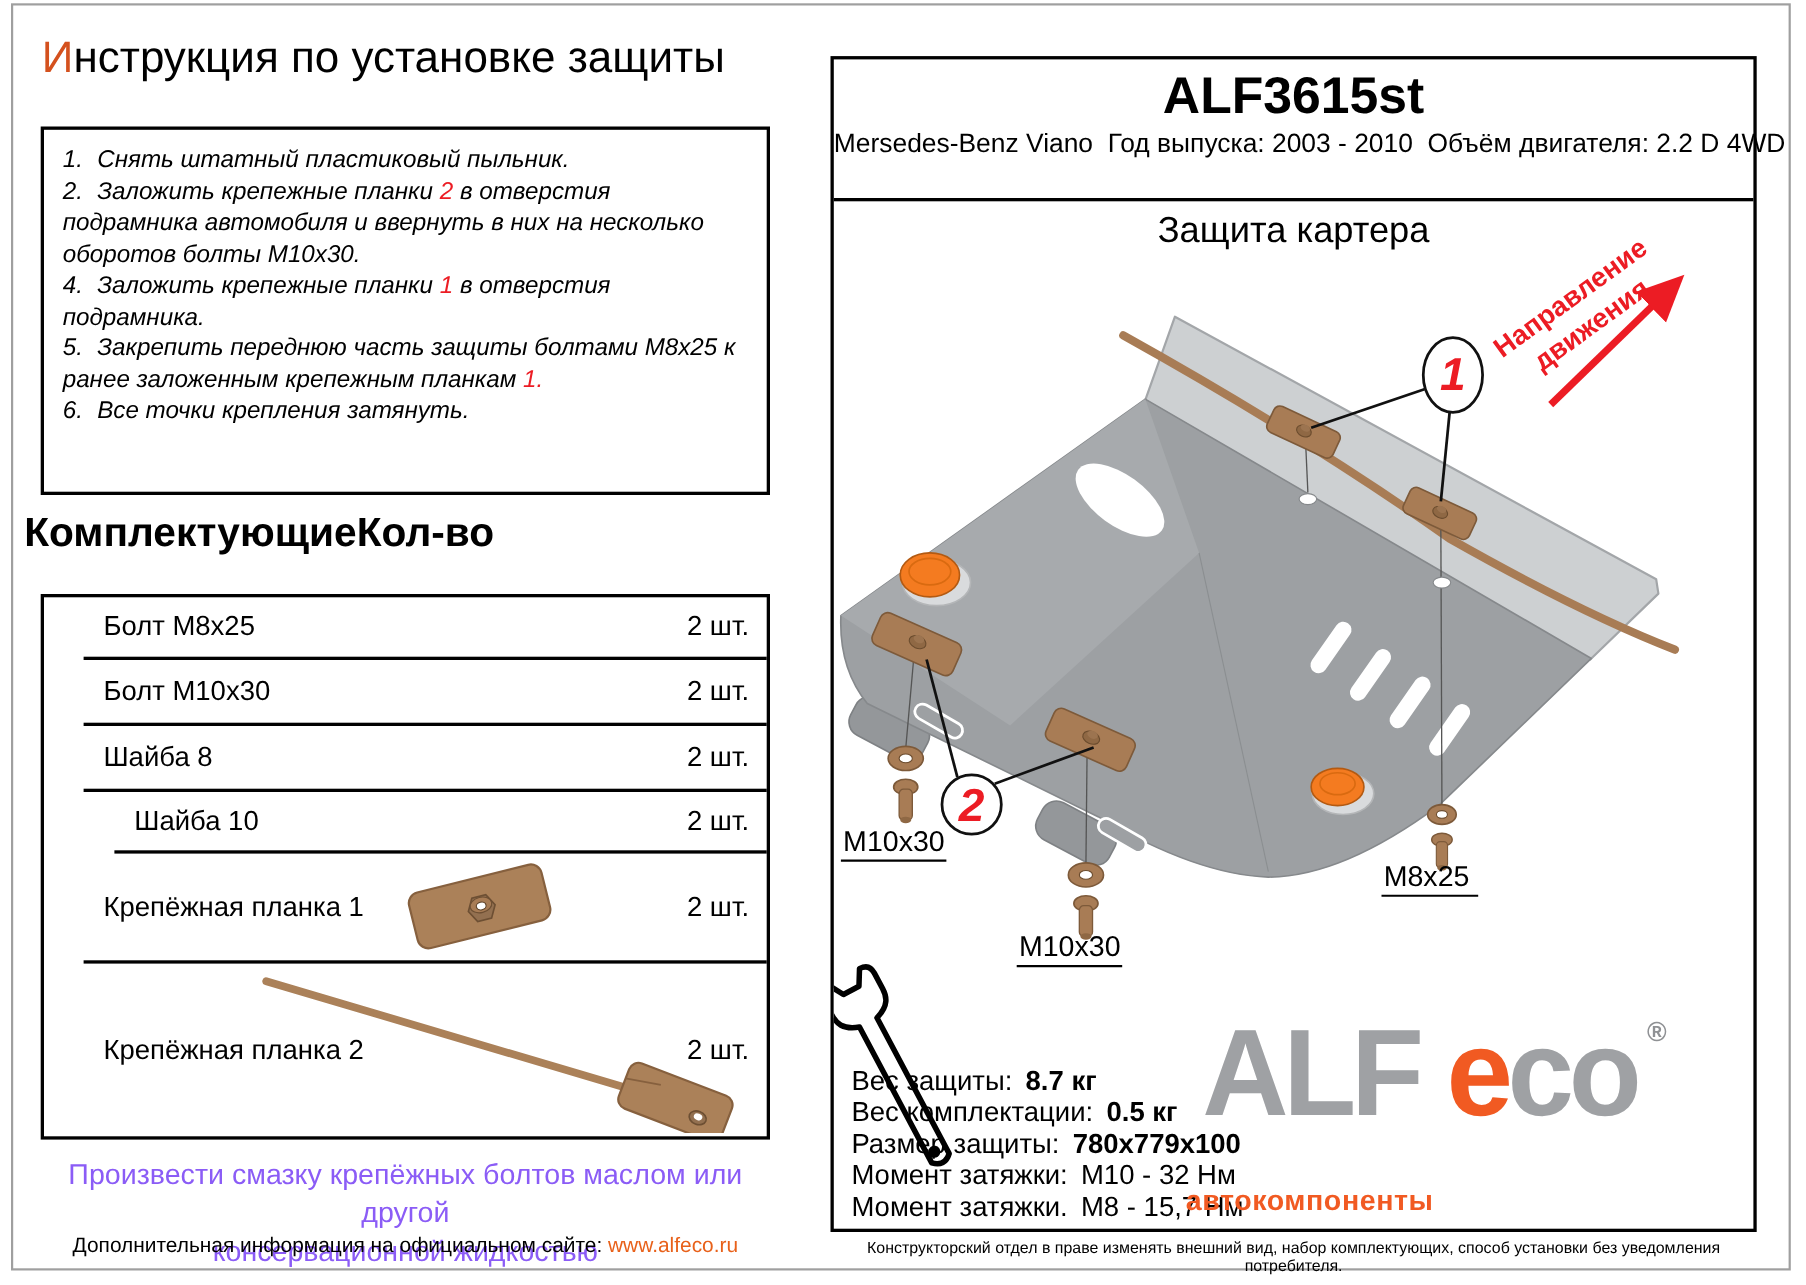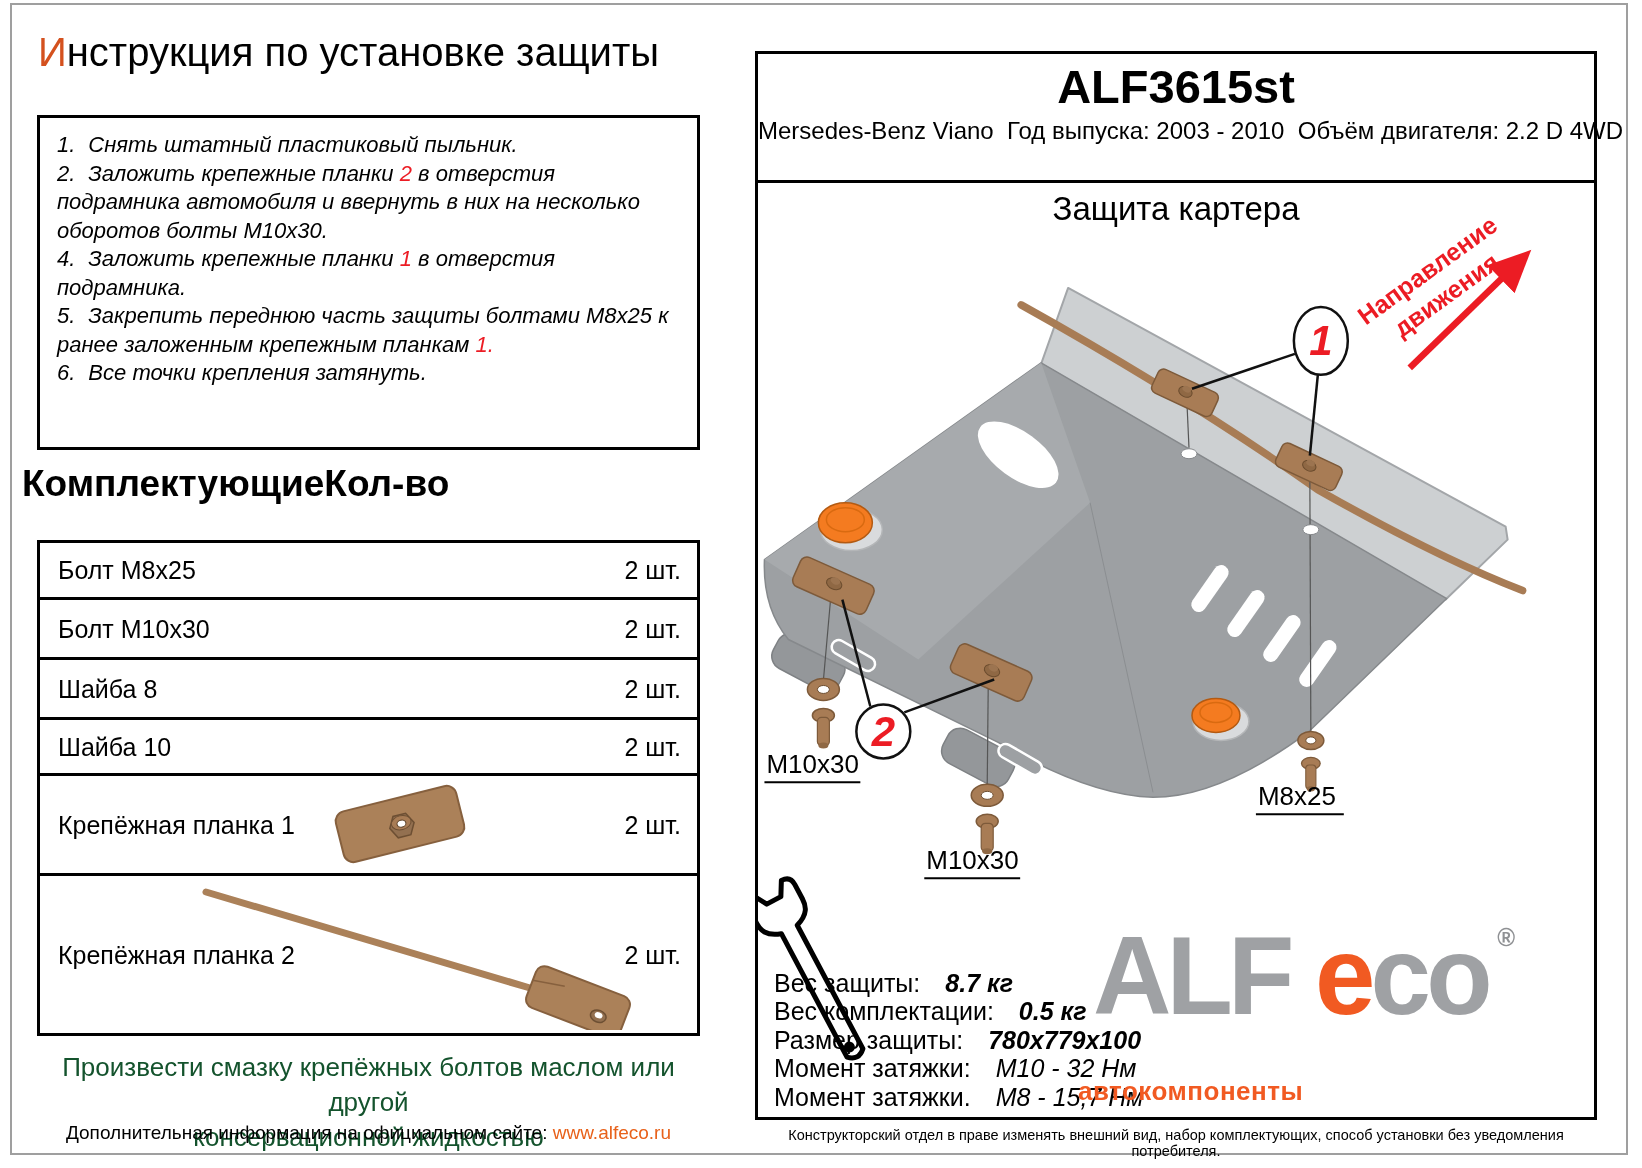--- a/index.html
+++ b/index.html
@@ -11,45 +11,45 @@
   .doc-title{position:absolute;left:38px;top:28px;width:660px;font-size:40px;line-height:48px;font-weight:400;color:#000;}
   .doc-title .first{color:#d4511e;}
   .instr-box{position:absolute;left:37px;top:115px;width:663px;height:335px;border:3px solid #000;box-sizing:border-box;padding:13px 28px 0 17px;font-style:italic;}
   .instr-item{font-size:22px;line-height:28.5px;}
   .inum{margin-right:13px;}
   .rd{color:#ec1c24;}
 
   .parts-header{position:absolute;left:22px;top:463px;width:672px;display:flex;justify-content:flex-start;font-size:37px;font-weight:700;padding-right:0;}
   .parts-header .qty-h{padding-right:34px;}
 
-  .parts-table{position:absolute;left:37px;top:540px;width:663px;border:3px solid #000;box-sizing:border-box;}
+  .parts-table{position:absolute;left:37px;top:540px;width:663px;border:3px solid #000;box-sizing:border-box;padding-left:36px;}
   .parts-row{position:relative;border-bottom:3px solid #000;display:block;}
   .parts-row:last-child{border-bottom:none;}
   .parts-row .pname{position:absolute;left:18px;top:50%;transform:translateY(-50%);font-size:25px;}
   .parts-row .pqty{position:absolute;right:16px;top:50%;transform:translateY(-50%);font-size:25px;}
-  .parts-row.r1{height:54px;} .parts-row.r2{height:57px;} .parts-row.r3{height:57px;} .parts-row.r4{height:53px;}
+  .parts-row.r1{height:54px;} .parts-row.r2{height:57px;} .parts-row.r3{height:57px;} .parts-row.r4{height:53px;margin-left:28px;}
   .parts-row.r5{height:97px;} .parts-row.r6{height:157px;}
   .art-plate1{position:absolute;left:285px;top:3px;}
   .art-rod2{position:absolute;left:150px;top:2px;}
 
-  .warning{position:absolute;left:37px;top:1050px;width:663px;text-align:center;color:#14532d;font-size:26px;line-height:35px;}
+  .warning{position:absolute;left:37px;top:1050px;width:663px;text-align:center;color:#8b5cf6;font-size:26px;line-height:35px;}
   .info-line{position:absolute;left:37px;top:1122px;width:663px;text-align:center;font-size:19px;}
   .info-line .link{color:#e8611a;text-decoration:none;}
 
   
   .panel{position:absolute;left:755px;top:51px;width:842px;height:1069px;border:3px solid #000;box-sizing:border-box;}
   .rp-header{height:121px;border-bottom:3px solid #000;text-align:center;}
   .rp-code{font-size:47px;font-weight:700;line-height:56px;margin-top:5px;}
   .rp-sub{font-size:24px;line-height:32px;white-space:pre;}
   .diagram-title{margin-top:7px;text-align:center;font-size:33px;}
   .diagram{position:absolute;left:0;top:154px;width:836px;height:909px;pointer-events:none;}
 
   .specs{position:absolute;left:16px;bottom:6px;font-size:25px;line-height:28.5px;}
   .spec-line .slabel{}
-  .spec-line .sval{margin-left:25px;font-style:italic;}
+  .spec-line .sval{margin-left:12px;}
   .spec-line .sval.b{font-weight:700;}
 
   .logo{position:absolute;right:16px;bottom:10px;width:500px;text-align:left;}
   .logo-big{font-size:112px;font-weight:700;line-height:0.92;color:#9fa1a4;letter-spacing:-5px;transform:scaleX(0.97);transform-origin:right;white-space:nowrap;}
   .logo-big .e{color:#f15a22;}
   .logo-big .reg{font-size:25px;letter-spacing:0;color:#8f9194;position:relative;top:-68px;left:10px;}
   .logo-tag{display:flex;justify-content:space-between;font-size:26px;font-weight:700;margin-top:6px;letter-spacing:0.5px;}
   .logo-tag .t-o{color:#f15a22;margin-top:43px;}
   .logo-tag .t-g{color:#9fa1a4;word-spacing:7px;}
 

